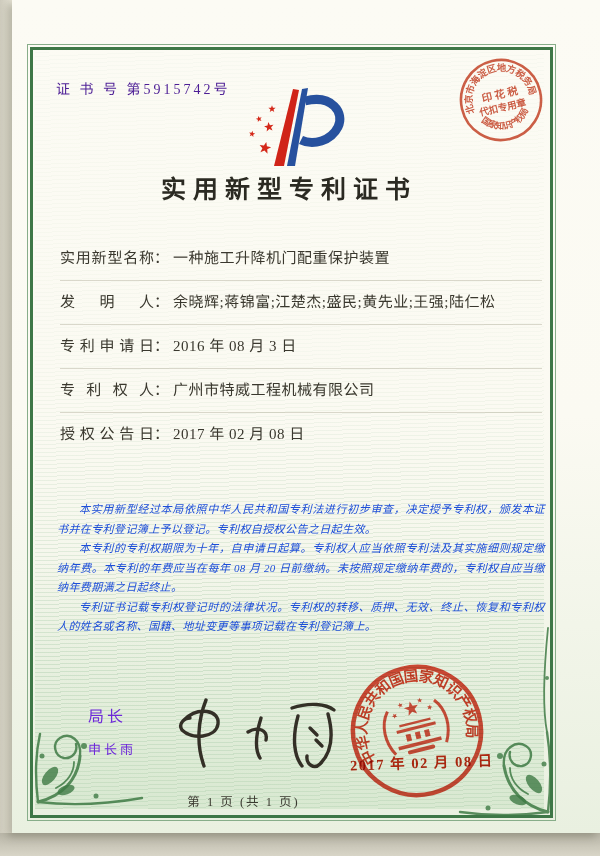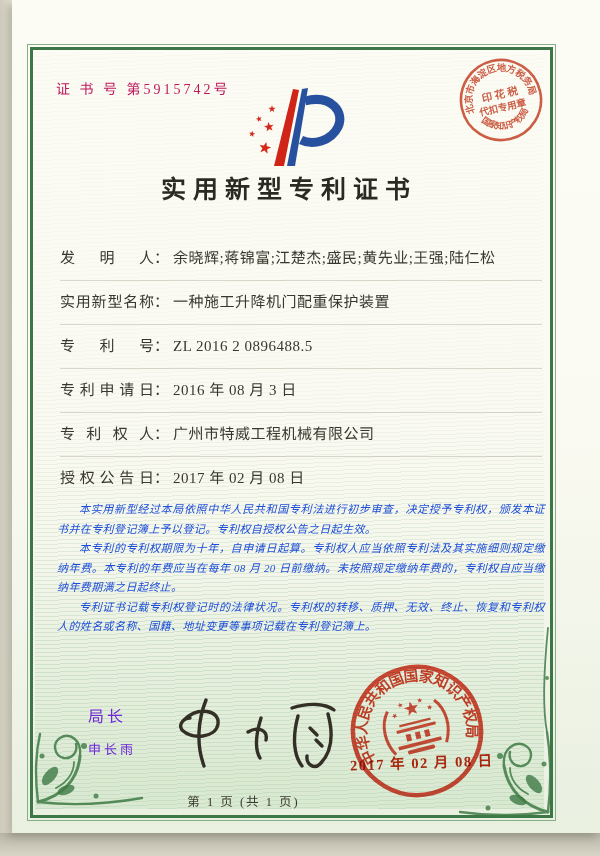--- a/index.html
+++ b/index.html
@@ -39,21 +39,21 @@
     -webkit-mask-image:linear-gradient(to bottom,rgba(0,0,0,0.10) 0%,rgba(0,0,0,0.13) 40%,rgba(0,0,0,0.45) 62%,rgba(0,0,0,0.8) 82%,rgba(0,0,0,0.85) 100%);
     mask-image:linear-gradient(to bottom,rgba(0,0,0,0.10) 0%,rgba(0,0,0,0.13) 40%,rgba(0,0,0,0.45) 62%,rgba(0,0,0,0.8) 82%,rgba(0,0,0,0.85) 100%);
   }
   .bottom-tint{
     position:absolute;left:35px;top:560px;width:509px;height:249px;
     background:linear-gradient(to bottom,rgba(203,227,197,0),rgba(199,224,193,0.5));
   }
 
   .cert-no{
     position:absolute;left:56px;top:78px;
-    font-size:14px;letter-spacing:3px;color:#be185d;
+    font-size:14px;letter-spacing:3px;color:#4c1d95;
   }
   .logo{position:absolute;left:238px;top:88px;}
   .title{
     position:absolute;left:0;top:169px;width:578px;text-align:center;
     font-size:25px;font-weight:bold;letter-spacing:7px;color:#2b2a22;
   }
 
   .fields{position:absolute;left:60px;top:249px;width:482px;}
   .field{
     font-size:15px;color:#3a382e;
@@ -166,27 +166,24 @@
       <use href="#star5" transform="translate(14,46) scale(0.32) rotate(10)"></use>
       <use href="#star5" transform="translate(31,39) scale(0.5) rotate(-8)"></use>
       <use href="#star5" transform="translate(27,60) scale(0.62) rotate(12)"></use>
     </g>
   </svg>
 
   <div class="title">实用新型专利证书</div>
 
   <div class="fields">
     <div class="field">
+      <span class="flabel">实用新型名称</span><span class="fcolon">：</span><span class="fvalue">一种施工升降机门配重保护装置</span>
+    </div>
+    <div class="field">
       <span class="flabel">发明人</span><span class="fcolon">：</span><span class="fvalue">余晓辉;蒋锦富;江楚杰;盛民;黄先业;王强;陆仁松</span>
-    </div>
-    <div class="field">
-      <span class="flabel">实用新型名称</span><span class="fcolon">：</span><span class="fvalue">一种施工升降机门配重保护装置</span>
-    </div>
-    <div class="field">
-      <span class="flabel">专利号</span><span class="fcolon">：</span><span class="fvalue">ZL 2016 2 0896488.5</span>
     </div>
     <div class="field">
       <span class="flabel">专利申请日</span><span class="fcolon">：</span><span class="fvalue">2016 年 08 月 3 日</span>
     </div>
     <div class="field">
       <span class="flabel">专利权人</span><span class="fcolon">：</span><span class="fvalue">广州市特威工程机械有限公司</span>
     </div>
     <div class="field" style="border-bottom:none;font-family:Liberation Serif, serif;">
       <span class="flabel">授权公告日</span><span class="fcolon">：</span><span class="fvalue">2017 年 02 月 08 日</span>
     </div>

